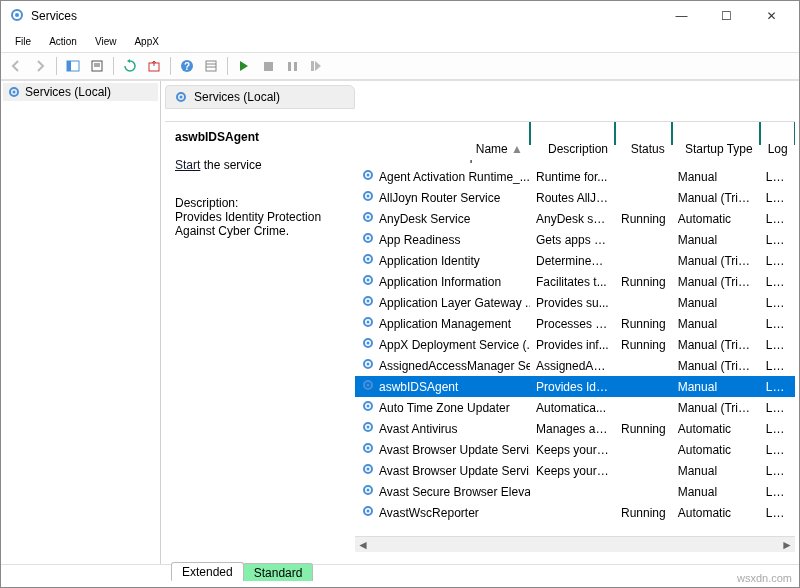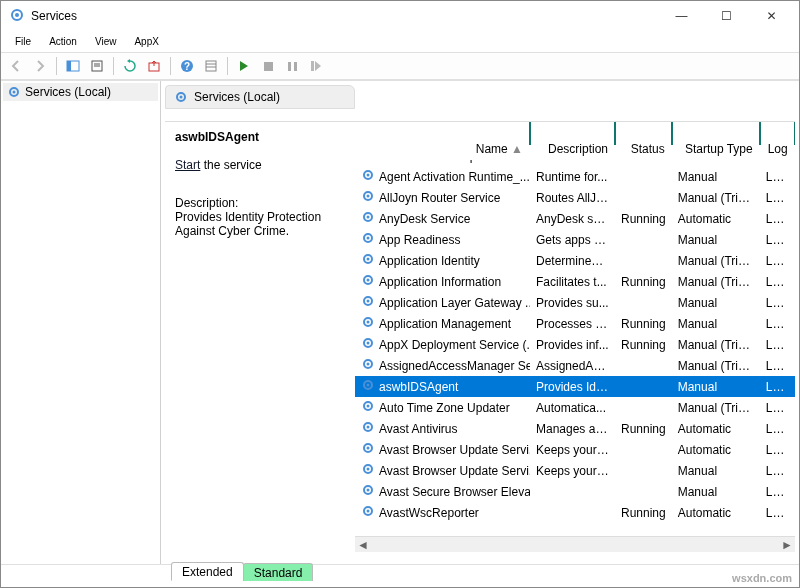--- a/index.html
+++ b/index.html
@@ -114,21 +114,21 @@
   .tab.active { background: #fff; border-bottom:1px solid #fff;}
   .gear-svg { width:14px; height:14px; flex-shrink:0; }
   .gear-svg-big { width:16px; height:16px; flex-shrink:0; }
   .h-scrollbar {
     height: 16px; background:#f0f0f0; border-top:1px solid #ddd;
     display:flex; align-items:center;
   }
   .h-scrollbar .arrow { width:16px; height:16px; display:flex; align-items:center; justify-content:center; color:#666;}
   .scroll-container{display:flex; flex-direction:column; flex:1; overflow:hidden;}
   .footer-watermark {
-    position:absolute; bottom:4px; right:8px; color:#aaa; font-size:11px;font-weight:bold;
+    position:absolute; bottom:4px; right:8px; color:#aaa; font-size:11px;
   }
 </style>
 </head>
 <body>
 
 <div class="titlebar">
   <span class="title-icon">
     <svg class="gear-svg-big" viewBox="0 0 16 16">
         <circle cx="8" cy="8" r="5" fill="none" stroke="#4a90d9" stroke-width="2"></circle>
         <circle cx="8" cy="8" r="2" fill="#4a90d9"></circle>

